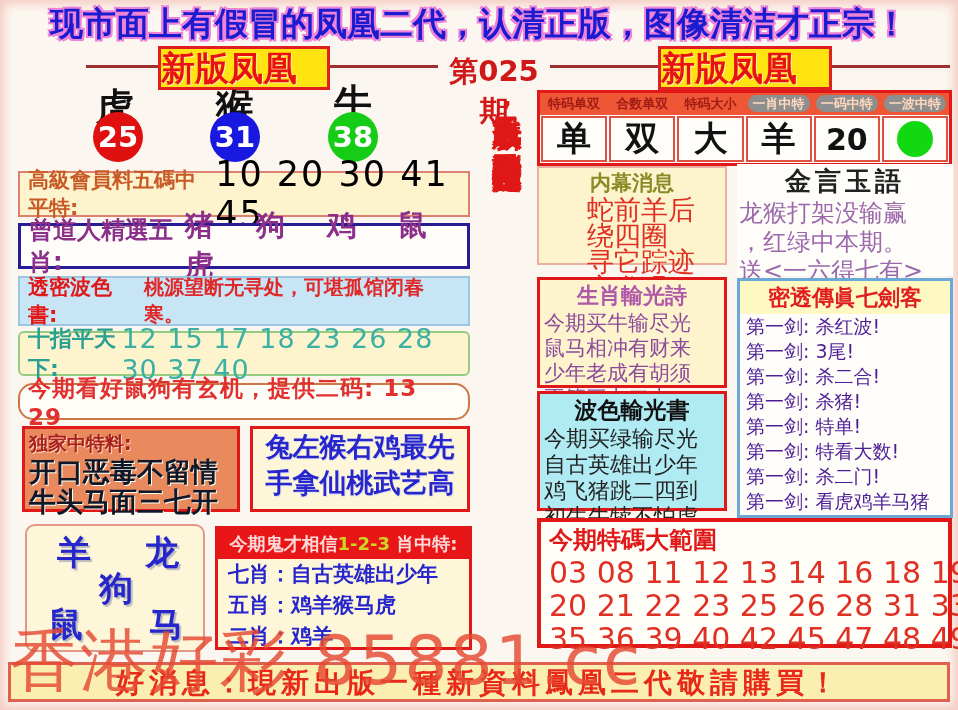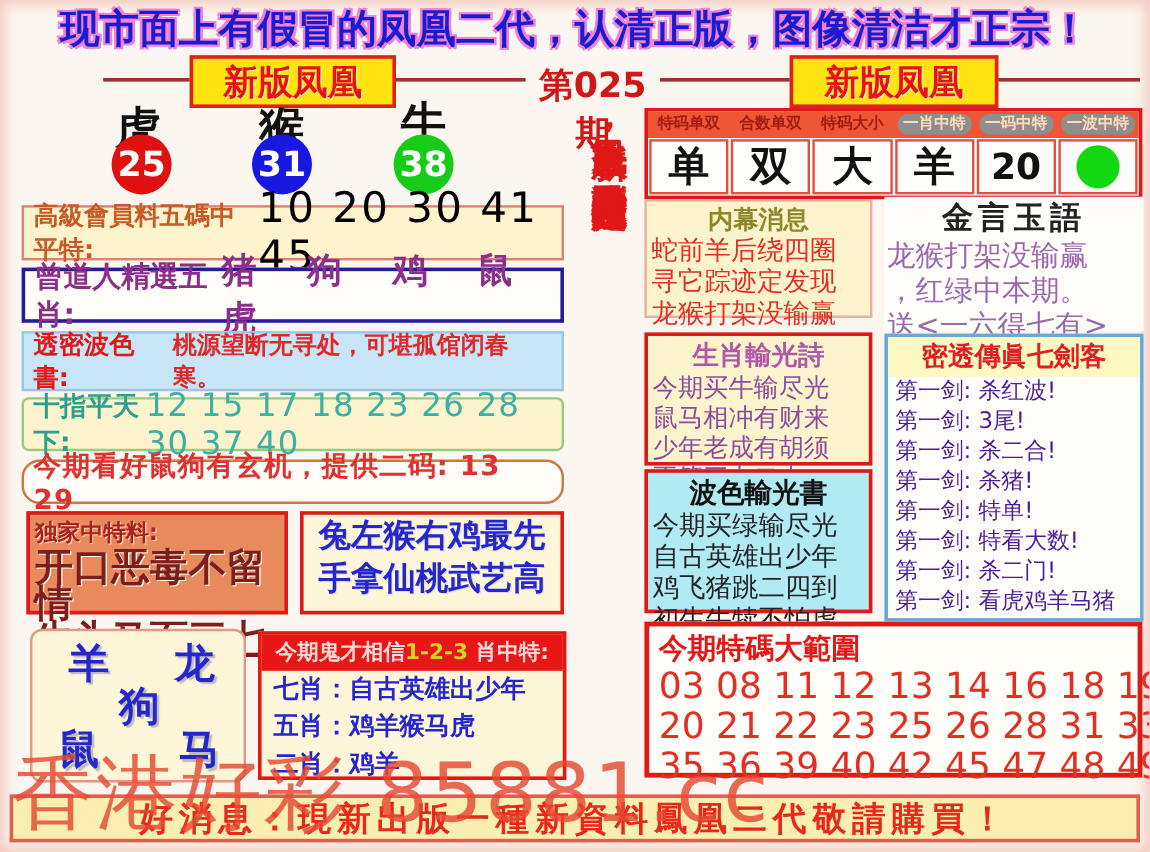--- a/index.html
+++ b/index.html
@@ -3,22 +3,22 @@
 <meta charset="utf-8">
 <style>
   html,body{margin:0;padding:0;background:#e8e4de;}
   .page{position:relative;width:958px;height:710px;background:#fbf6ef;overflow:hidden;
         font-family:"DejaVu Sans",sans-serif;box-shadow:inset 0 0 10px 4px rgba(238,150,140,.45);}
   .abs{position:absolute;box-sizing:border-box;}
 
   .top-banner{left:4px;top:2px;width:950px;text-align:center;font-size:33px;font-weight:bold;color:#1b1bd0;
     text-shadow:2px 2px 0 #ee82d8,-2px -2px 0 #ee82d8,2px -2px 0 #ee82d8,-2px 2px 0 #ee82d8;white-space:nowrap;}
   .header-line{left:86px;top:65px;width:864px;border-top:3px solid #a03030;}
-  .badge{background:#ffe412;border:3px solid #e02020;color:#e81212;font-size:29px;font-weight:bold;
-    text-align:center;line-height:38px;text-shadow:1px 1px 0 #fff0a0;}
+  .badge{background:#ffe412;border:3px solid #e02020;color:#e81212;font-size:34px;font-weight:bold;
+    text-align:left;line-height:38px;text-shadow:1px 1px 0 #fff0a0;}
   .badge-left{left:158px;top:46px;width:172px;height:44px;}
   .badge-right{left:658px;top:46px;width:174px;height:44px;}
   .issue{left:438px;top:52px;width:112px;text-align:center;font-size:29px;font-weight:bold;color:#d01818;background:#fbf6ef;}
 
   .zlabel{font-size:38px;font-weight:bold;color:#111;}
   .zl-0{left:96px;top:82px;} .zl-1{left:216px;top:82px;} .zl-2{left:334px;top:78px;}
   .ball{width:50px;height:50px;border-radius:50%;color:#fff;font-size:29px;font-weight:bold;
     text-align:center;line-height:50px;top:112px;}
   .ball-0{left:93px;background:#e01010;} .ball-1{left:210px;background:#1818e0;} .ball-2{left:328px;background:#16cc16;}
 
@@ -33,21 +33,21 @@
   .waveb .lab{font-size:21px;font-weight:bold;color:#e01818;}
   .waveb .val{font-size:20px;font-weight:bold;color:#e02828;margin-left:4px;}
   .tenf{top:331px;height:45px;background:#fdf3cc;border:2px solid #96cc80;border-radius:6px;}
   .tenf .lab{font-size:22px;font-weight:bold;color:#2aa092;}
   .tenf .val{font-size:27px;color:#3cb0a4;margin-left:4px;letter-spacing:1px;}
   .twoc{top:383px;height:37px;background:#fffdf8;border:2px solid #cc7744;border-radius:15px;justify-content:center;}
   .twoc .val{font-size:23px;font-weight:bold;color:#e03030;letter-spacing:1px;}
 
   .excl{left:22px;top:426px;width:218px;height:86px;background:#e98a5e;border:3px solid #e01818;padding:2px 4px;}
   .excl .t{font-size:19px;font-weight:bold;color:#a82020;text-shadow:1px 1px 0 #ffd8b8;}
-  .excl .l{font-size:32px;font-weight:bold;color:#7f1d1d;text-shadow:1px 1px 0 #ffe;line-height:30px;}
+  .excl .l{font-size:27px;font-weight:bold;color:#0f172a;text-shadow:1px 1px 0 #ffe;line-height:30px;}
   .rabb{left:250px;top:426px;width:220px;height:86px;background:#fdf6d8;border:3px solid #e01818;
     display:flex;flex-direction:column;justify-content:flex-start;align-items:center;}
   .rabb .l{font-size:27px;font-weight:bold;color:#2626cc;text-shadow:1px 1px 0 #dde;line-height:36px;}
 
   .scat{left:25px;top:524px;width:180px;height:128px;background:#fdf6d8;border:2px solid #e09888;border-radius:10px;}
   .scat span{position:absolute;font-size:34px;font-weight:bold;color:#2626cc;text-shadow:2px 2px 1px #bbb;}
   .s0{left:30px;top:4px;} .s1{left:118px;top:4px;} .s2{left:72px;top:40px;} .s3{left:22px;top:76px;} .s4{left:122px;top:76px;}
 
   .ghost{left:215px;top:526px;width:257px;height:124px;border:3px solid #e01818;background:#fdf6d8;}
   .ghost .hd{background:#e81616;height:30px;line-height:30px;text-align:center;font-size:18px;font-weight:bold;color:#ffd8d8;}
@@ -61,21 +61,21 @@
   .ptable .hrow{display:flex;height:22px;background:#ef5636;}
   .ptable .hcell{flex:1;text-align:center;font-size:13px;font-weight:bold;line-height:22px;color:#a01c14;white-space:nowrap;}
   .ptable .hcell.pill span{background:#8e8e8e;color:#ffd9be;border-radius:9px;padding:1px 5px;}
   .ptable .vrow{display:flex;height:48px;}
   .ptable .vcell{flex:1;border:2px solid #e05040;margin:1px;display:flex;align-items:center;justify-content:center;
     font-size:34px;font-weight:bold;color:#111;background:#fffdfa;}
   .wavec{width:36px;height:36px;border-radius:50%;background:#12d812;}
 
   .insider{left:537px;top:166px;width:190px;height:99px;background:#fdf3cc;border:2px solid #e8b0a0;padding:1px 4px;}
   .insider .t{text-align:center;font-size:21px;font-weight:bold;color:#8a8a28;}
-  .insider .l{font-size:22px;color:#e03024;line-height:26px;}
+  .insider .l{font-size:27px;color:#e03024;line-height:26px;margin-left:44px;}
   .golden{left:737px;top:164px;width:216px;height:112px;background:#fffdfa;padding:0 2px;}
   .golden .t{text-align:center;font-size:26px;font-weight:bold;color:#222;letter-spacing:4px;}
   .golden .l{font-size:24px;color:#9b68ab;line-height:29px;}
 
   .zpoem{left:537px;top:277px;width:190px;height:111px;background:#fdf3cc;border:3px solid #e01818;padding:1px 4px;}
   .zpoem .t{text-align:center;font-size:22px;font-weight:bold;color:#b058a8;}
   .zpoem .l{font-size:21px;color:#8b4a9b;line-height:25px;}
   .wpoem{left:537px;top:391px;width:190px;height:120px;background:#b0eaf2;border:3px solid #e01818;padding:1px 4px;}
   .wpoem .t{text-align:center;font-size:23px;font-weight:bold;color:#111;}
   .wpoem .l{font-size:22px;color:#222;line-height:26px;}

